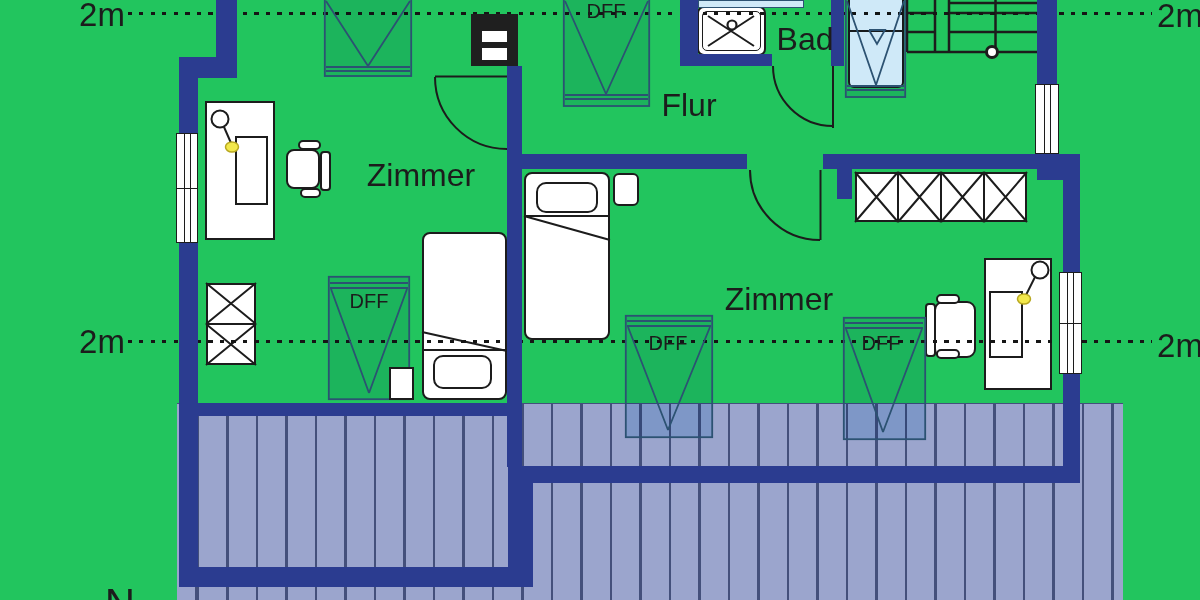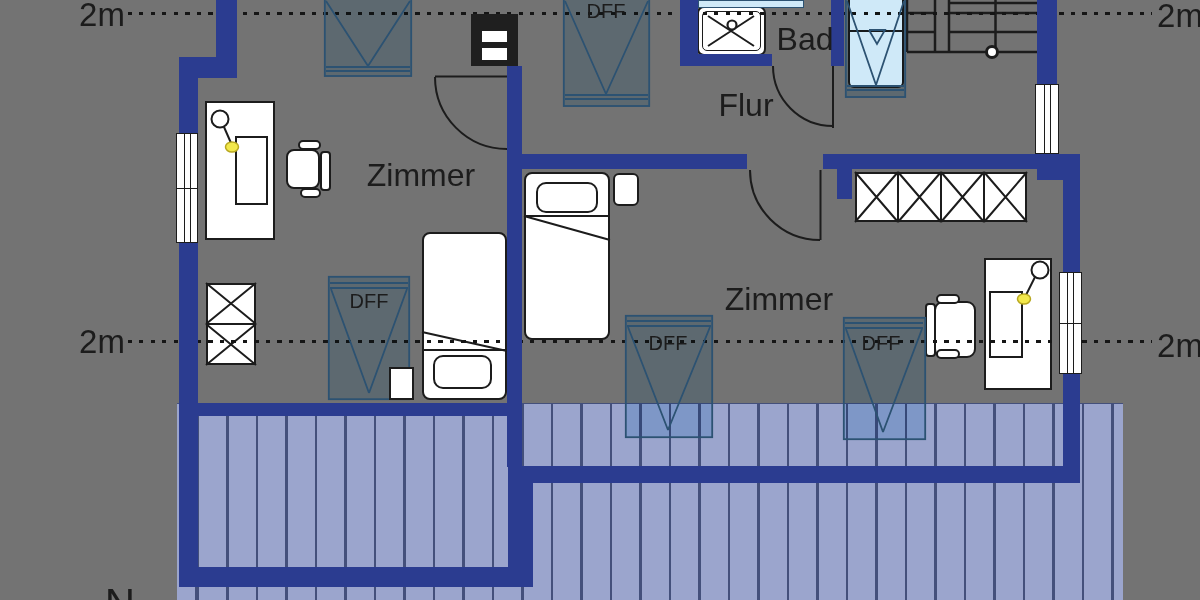--- a/index.html
+++ b/index.html
@@ -1,16 +1,16 @@
 <!DOCTYPE html>
 <html><head>
 <meta charset="utf-8">
 <style>
   html,body{margin:0;padding:0;background:#ffffff;}
-  #plan{position:relative;width:1200px;height:600px;background:#737373;overflow:hidden;
+  #plan{position:relative;width:1200px;height:600px;background:#22c55e;overflow:hidden;
         font-family:"Liberation Sans",sans-serif;color:#1c1c1c;}
   .wall{position:absolute;background:#2b3c90;z-index:40;}
   .hatch{position:absolute;z-index:5;background-color:#9ba5cd;
          background-image:repeating-linear-gradient(90deg,#44507b 0 2.2px,transparent 2.2px 29.5px);
          background-position-x:20px;border-top:1px solid #44507b;}
   .dots{position:absolute;height:3px;z-index:30;
         background:repeating-linear-gradient(90deg,#151515 0 4px,transparent 4px 11.5px);}
   .furn{position:absolute;background:#fff;border:2px solid #1c1c1c;box-sizing:border-box;z-index:20;}
   .win{position:absolute;background:#fff;border:1.6px solid #1c1c1c;box-sizing:border-box;z-index:45;}
   .win .vl{position:absolute;top:0;bottom:0;width:0;border-left:1.4px solid #1c1c1c;}
@@ -201,21 +201,21 @@
 
   <div class="handle" style="left:389px;top:367px;width:25px;height:33px;"></div>
 
   <div class="txt t-big" style="left:78px;top:-4px;width:48px;">2m</div>
   <div class="txt t-big" style="left:1156px;top:-3px;width:48px;">2m</div>
   <div class="txt t-big" style="left:78px;top:323px;width:48px;">2m</div>
   <div class="txt t-big" style="left:1156px;top:327px;width:48px;">2m</div>
 
   <div class="txt t-room" style="left:346px;top:157px;width:150px;">Zimmer</div>
   <div class="txt t-room" style="left:704px;top:281px;width:150px;">Zimmer</div>
-  <div class="txt t-room" style="left:696px;top:87px;width:100px;">Flur</div>
+  <div class="txt t-room" style="left:639px;top:87px;width:100px;">Flur</div>
   <div class="txt t-room" style="left:770px;top:21px;width:70px;">Bad</div>
 
   <div class="txt t-dff" style="left:581px;top:0px;width:50px;">DFF</div>
   <div class="txt t-dff" style="left:344px;top:290px;width:50px;">DFF</div>
   <div class="txt t-dff" style="left:643px;top:332px;width:50px;">DFF</div>
   <div class="txt t-dff" style="left:856px;top:332px;width:50px;">DFF</div>
 
   <div class="txt t-n" style="left:100px;top:580px;width:40px;">N</div>
 </div>
 

